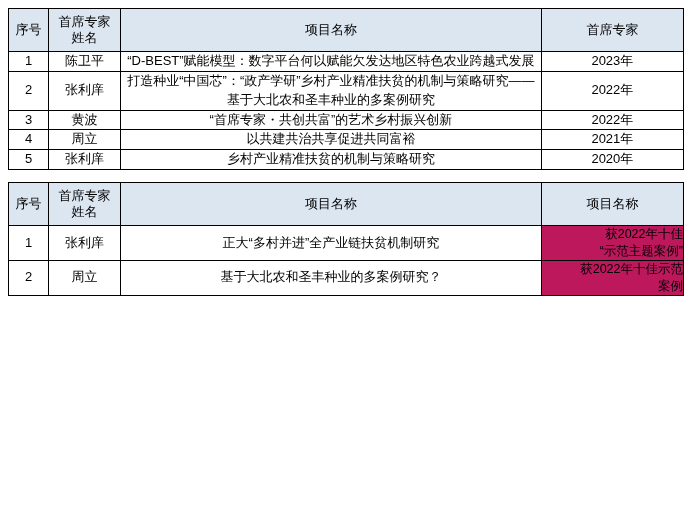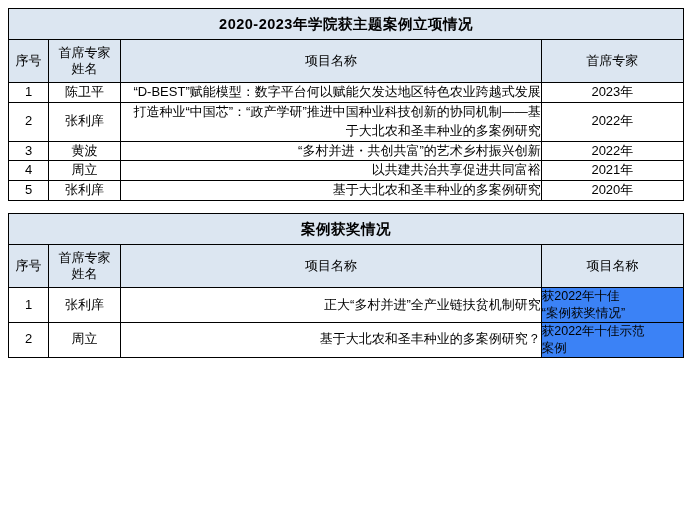--- a/index.html
+++ b/index.html
@@ -47,34 +47,34 @@
     line-height: 1.25;
   }
   .cell {
     font-size: 13px;
     line-height: 1.45;
   }
   .cell-center {
     text-align: center;
   }
   .cell-left {
-    text-align: right;
+    text-align: center;
     padding: 4px 6px;
     margin-top: 22px;
   }
   .pad-c {
     padding: 4px 4px;
   }
   .col-no { width: 40px; }
   .col-expert { width: 72px; }
   .col-name { width: 420px; }
   .col-date { width: 142px; }
   .award-cell {
-    background: #3b82f6;
-    text-align: left;
+    background: #be185d;
+    text-align: right;
     font-size: 12.5px;
     line-height: 1.35;
     padding: 3px 3px;
   }
   .spacer {
     height: 12px;
   }
 </style>
 </head>
 <body>
@@ -83,95 +83,89 @@
 
   <table class="doc-table">
     <colgroup>
       <col class="col-no">
       <col class="col-expert">
       <col class="col-name">
       <col class="col-date">
     </colgroup>
     <tbody>
       <tr>
-        <td class="title-cell" colspan="4">2020-2023年学院获主题案例立项情况</td>
-      </tr>
-      <tr>
         <td class="hdr-cell">序号</td>
         <td class="hdr-cell">
           <div>首席专家</div>
           <div>姓名</div>
         </td>
         <td class="hdr-cell">项目名称</td>
         <td class="hdr-cell">首席专家</td>
       </tr>
 
       <tr>
         <td class="cell cell-center pad-c">1</td>
         <td class="cell cell-center pad-c">陈卫平</td>
         <td class="cell cell-left">“D-BEST”赋能模型：数字平台何以赋能欠发达地区特色农业跨越式发展</td>
         <td class="cell cell-center pad-c">2023年</td>
       </tr>
       <tr>
         <td class="cell cell-center pad-c">2</td>
         <td class="cell cell-center pad-c">张利庠</td>
-        <td class="cell cell-left">打造种业“中国芯”：“政产学研”推进中国种业科技创新的协同机制——基于大北农和圣丰种业的多案例研究</td>
+        <td class="cell cell-left">打造种业“中国芯”：“政产学研”乡村产业精准扶贫的机制与策略研究——基于大北农和圣丰种业的多案例研究</td>
         <td class="cell cell-center pad-c">2022年</td>
       </tr>
       <tr>
         <td class="cell cell-center pad-c">3</td>
         <td class="cell cell-center pad-c">黄波</td>
-        <td class="cell cell-left">“多村并进・共创共富”的艺术乡村振兴创新</td>
+        <td class="cell cell-left">“首席专家・共创共富”的艺术乡村振兴创新</td>
         <td class="cell cell-center pad-c">2022年</td>
       </tr>
       <tr>
         <td class="cell cell-center pad-c">4</td>
         <td class="cell cell-center pad-c">周立</td>
         <td class="cell cell-left">以共建共治共享促进共同富裕</td>
         <td class="cell cell-center pad-c">2021年</td>
       </tr>
       <tr>
         <td class="cell cell-center pad-c">5</td>
         <td class="cell cell-center pad-c">张利庠</td>
-        <td class="cell cell-left">基于大北农和圣丰种业的多案例研究</td>
+        <td class="cell cell-left">乡村产业精准扶贫的机制与策略研究</td>
         <td class="cell cell-center pad-c">2020年</td>
       </tr>
     </tbody>
   </table>
 
   <div class="spacer"></div>
 
   <table class="doc-table">
     <colgroup>
       <col class="col-no">
       <col class="col-expert">
       <col class="col-name">
       <col class="col-date">
     </colgroup>
     <tbody>
       <tr>
-        <td class="title-cell" colspan="4">案例获奖情况</td>
-      </tr>
-      <tr>
         <td class="hdr-cell">序号</td>
         <td class="hdr-cell">
           <div>首席专家</div>
           <div>姓名</div>
         </td>
         <td class="hdr-cell">项目名称</td>
         <td class="hdr-cell">项目名称</td>
       </tr>
 
       <tr>
         <td class="cell cell-center pad-c">1</td>
         <td class="cell cell-center pad-c">张利庠</td>
         <td class="cell cell-left">正大“多村并进”全产业链扶贫机制研究</td>
         <td class="award-cell">
           <div>获2022年十佳</div>
-          <div>“案例获奖情况”</div>
+          <div>“示范主题案例”</div>
         </td>
       </tr>
       <tr>
         <td class="cell cell-center pad-c">2</td>
         <td class="cell cell-center pad-c">周立</td>
         <td class="cell cell-left">基于大北农和圣丰种业的多案例研究？</td>
         <td class="award-cell">
           <div>获2022年十佳示范</div>
           <div>案例</div>
         </td>

